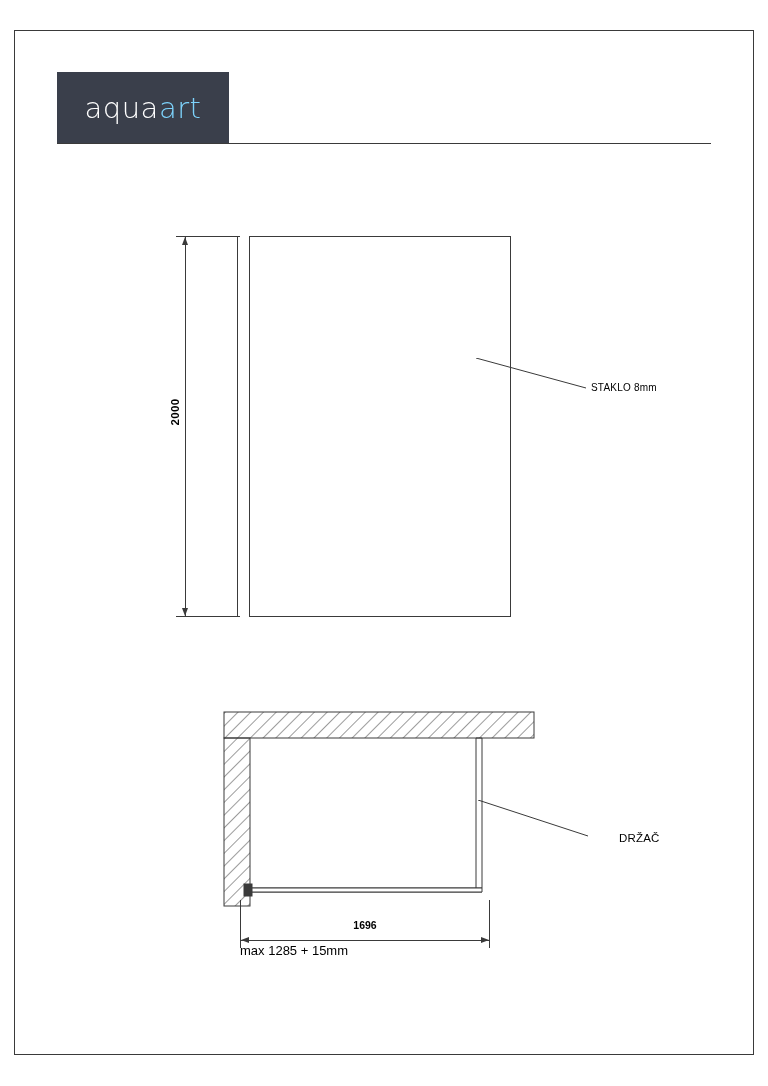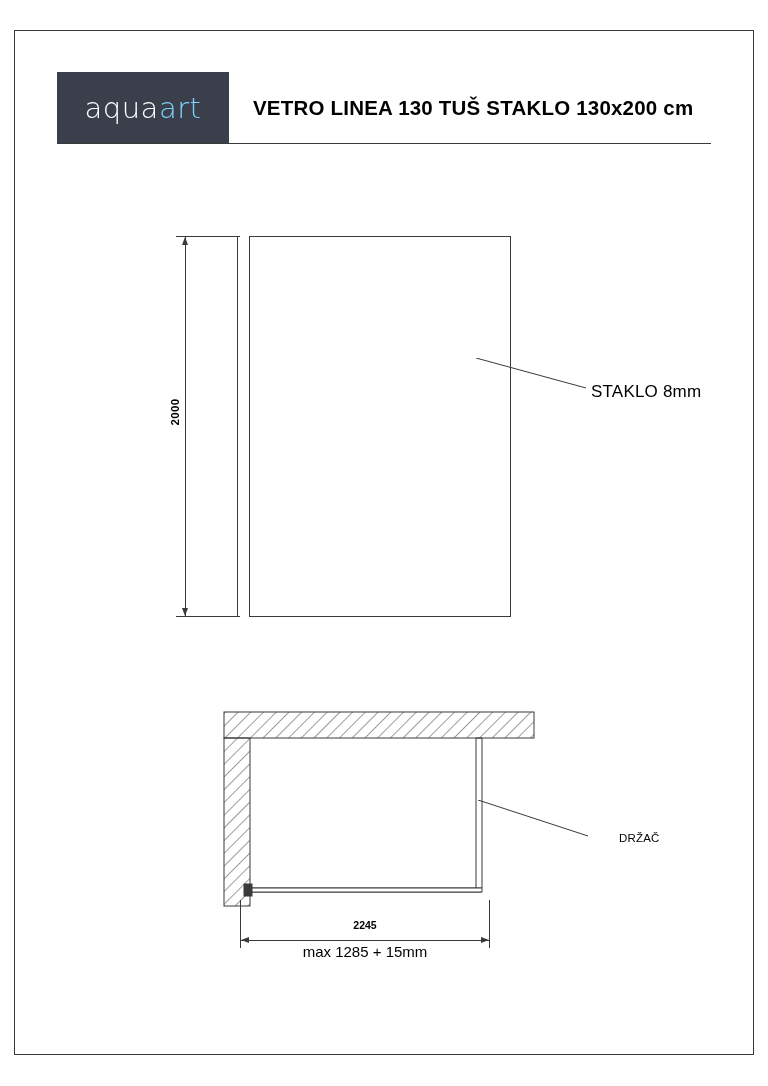--- a/index.html
+++ b/index.html
@@ -147,21 +147,21 @@
     position: absolute;
     left: 476px;
     top: 358px;
     width: 110px;
     height: 32px;
   }
   .label-glass {
     position: absolute;
     left: 591px;
     top: 382px;
-    font-size: 17px;
+    font-size: 10px;
     letter-spacing: 0.2px;
     white-space: nowrap;
   }
 
   
   .plan {
     position: absolute;
     left: 218px;
     top: 706px;
     width: 320px;
@@ -220,38 +220,36 @@
     width: 250px;
     text-align: center;
     font-size: 10.5px;
     font-weight: bold;
   }
   .dim-h-label-sub {
     position: absolute;
     left: 0;
     top: 43px;
     width: 250px;
-    text-align: center;
-    font-size: 15px;
+    font-size: 13px;
   }
 </style>
 </head>
 <body>
 
 <div id="sheet">
 
   <div class="sheet-border"></div>
 
   <div class="title-block">
     <div class="logo-box">
       <span class="logo-text">
         <span class="logo-aqua">aqua</span><span class="logo-art">art</span>
       </span>
     </div>
-    <div class="title-text">VETRO LINEA 130 TUŠ STAKLO 130x200 cm</div>
   </div>
 
   <div class="elev">
     <div class="glass-panel"></div>
     <div class="glass-profile"></div>
 
     <div class="dim-v-line"></div>
     <div class="dim-v-ext-top"></div>
     <div class="dim-v-ext-bot"></div>
     <div class="arrow-up"></div>
@@ -296,17 +294,17 @@
     <line x1="0" y1="0" x2="110" y2="36" stroke="#3a3a3a" stroke-width="1"></line>
   </svg>
   <div class="label-holder">DRŽAČ</div>
 
   <div class="dim-h">
     <div class="dim-h-ext-l"></div>
     <div class="dim-h-ext-r"></div>
     <div class="dim-h-line"></div>
     <div class="arrow-l"></div>
     <div class="arrow-r"></div>
-    <div class="dim-h-label-main">2245</div>
+    <div class="dim-h-label-main">1696</div>
     <div class="dim-h-label-sub">max 1285 + 15mm</div>
   </div>
 
 </div>
 
 </body></html>

